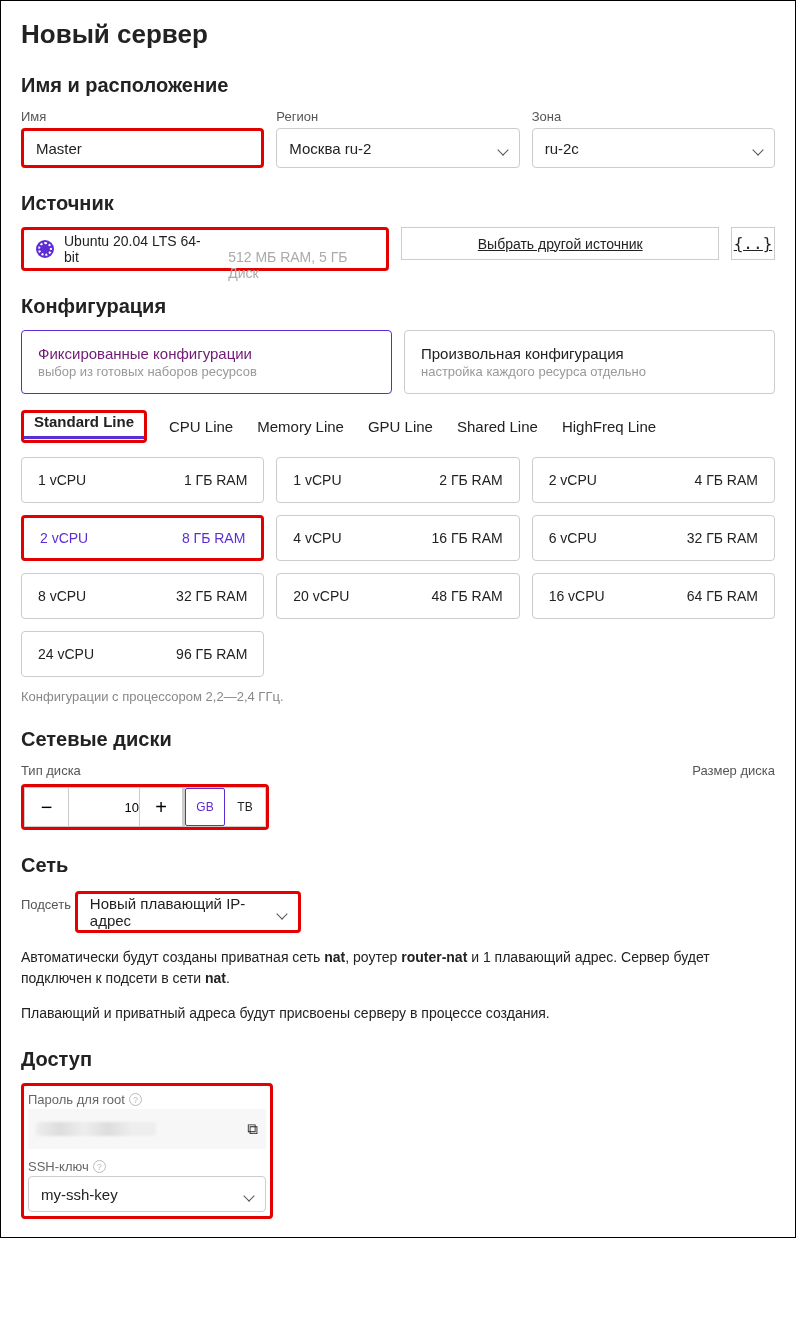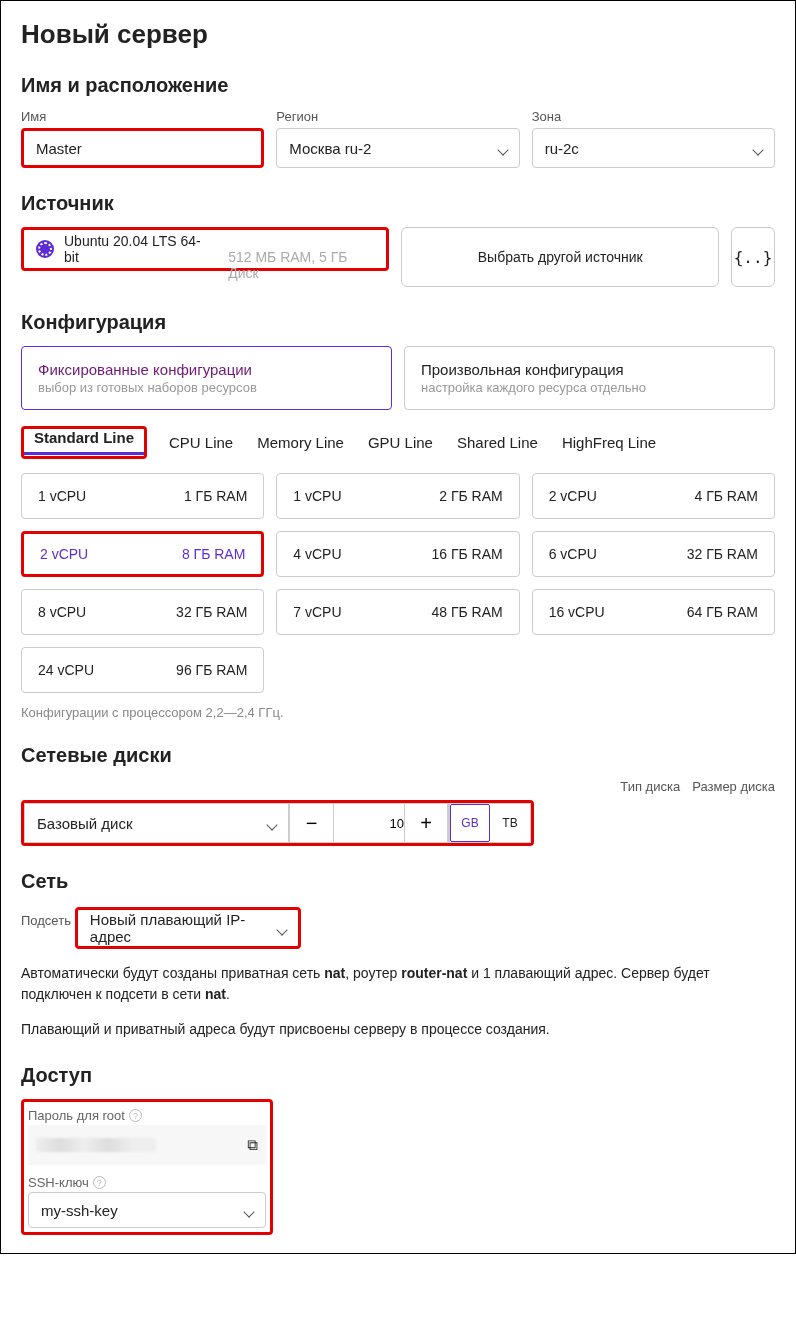--- a/index.html
+++ b/index.html
@@ -45,23 +45,23 @@
     background: #5c2dd5; display: inline-flex;
     align-items: center; justify-content: center;
     flex-shrink: 0;
   }
   .source-icon::after {
     content: ""; width: 10px; height: 10px; border-radius: 50%;
     border: 2px dotted #fff;
   }
   .muted { color: #aaa; margin-top: 32px; }
   .btn {
-    border: 1px solid #ccc; border-radius: 6px; height: 60px;
+    border: 1px solid #ccc; border-radius: 0; height: 33px;
     display: flex; align-items: center; justify-content: center;
-    padding: 0 14px; background: #fff; font-size: 14px;
+    padding: 0 14px; background: #fff; font-size: 14px; text-decoration: underline;
   }
   .icon-btn { width: 44px; font-family: monospace; font-size: 16px; }
   .config-cards { display: flex; gap: 12px; }
   .config-card {
     flex: 1; border: 1px solid #ccc; border-radius: 4px;
     padding: 14px 16px;
   }
   .config-card.active { border: 1px solid #5c2dd5; }
   .config-card .title { font-size: 15px; font-weight: 500; }
   .config-card.active .title { color: #701a75; }
@@ -76,21 +76,21 @@
   }
   .flavor {
     border: 1px solid #ccc; border-radius: 4px; height: 46px;
     display: flex; align-items: center; justify-content: space-between;
     padding: 0 16px; font-size: 14px;
   }
   .flavor.selected { border: 3px solid #e20000; }
   .flavor.selected span { color: #5c2dd5; }
   .note { color: #888; font-size: 13px; margin-top: 12px; }
   .disk-row { display: flex; align-items: flex-end; gap: 12px; }
-  .disk-type { width: 250px; text-align: right; }
+  .disk-type { width: 250px; }
   .stepper { display: flex; border: 1px solid #ccc; border-radius: 4px; overflow: hidden; height: 40px; }
   .stepper button { width: 44px; border: none; background: #fff; font-size: 20px; cursor: pointer; border-left: 1px solid #ccc; border-right: 1px solid #ccc;}
   .stepper button:first-child { border-left: none; }
   .stepper input { width: 70px; text-align: right; border: none; font-size: 13px; }
   .unit-toggle { display: flex; border: 1px solid #ccc; border-radius: 4px; overflow: hidden; height: 40px; }
   .unit { width: 40px; display: flex; align-items: center; justify-content: center; font-size: 12px; }
   .unit.active { color: #5c2dd5; border: 1px solid #5c2dd5; border-radius: 2px; }
   .disk-highlight { border: 3px solid #e20000; border-radius: 4px; padding: 0; display: inline-flex; gap: 0; }
   .disk-highlight .select, .disk-highlight .stepper, .disk-highlight .unit-toggle { border-radius: 0; }
   .subnet-wrap { display: inline-block; }
@@ -209,21 +209,21 @@
     </div>
     <div class="flavor">
       <span>6 vCPU</span>
       <span>32 ГБ RAM</span>
     </div>
     <div class="flavor">
       <span>8 vCPU</span>
       <span>32 ГБ RAM</span>
     </div>
     <div class="flavor">
-      <span>7 vCPU</span>
+      <span>20 vCPU</span>
       <span>48 ГБ RAM</span>
     </div>
     <div class="flavor">
       <span>16 vCPU</span>
       <span>64 ГБ RAM</span>
     </div>
     <div class="flavor">
       <span>24 vCPU</span>
       <span>96 ГБ RAM</span>
     </div>
@@ -233,24 +233,20 @@
 <h2>Сетевые диски</h2>
 <div class="disk-row">
   <div class="field disk-type">
     <span class="label">Тип диска</span>
   </div>
   <div class="field" style="flex:0">
     <span class="label" style="white-space:nowrap">Размер диска</span>
   </div>
 </div>
 <div class="disk-highlight" style="margin-top:2px">
-  <div class="select" style="width:265px">
-    <span>Базовый диск</span>
-    <span class="chevron"></span>
-  </div>
   <div class="stepper">
     <button>−</button>
     <input value="10" style="">
     <button>+</button>
   </div>
   <div class="unit-toggle">
     <span class="unit active">GB</span>
     <span class="unit">ТВ</span>
   </div>
 </div>

